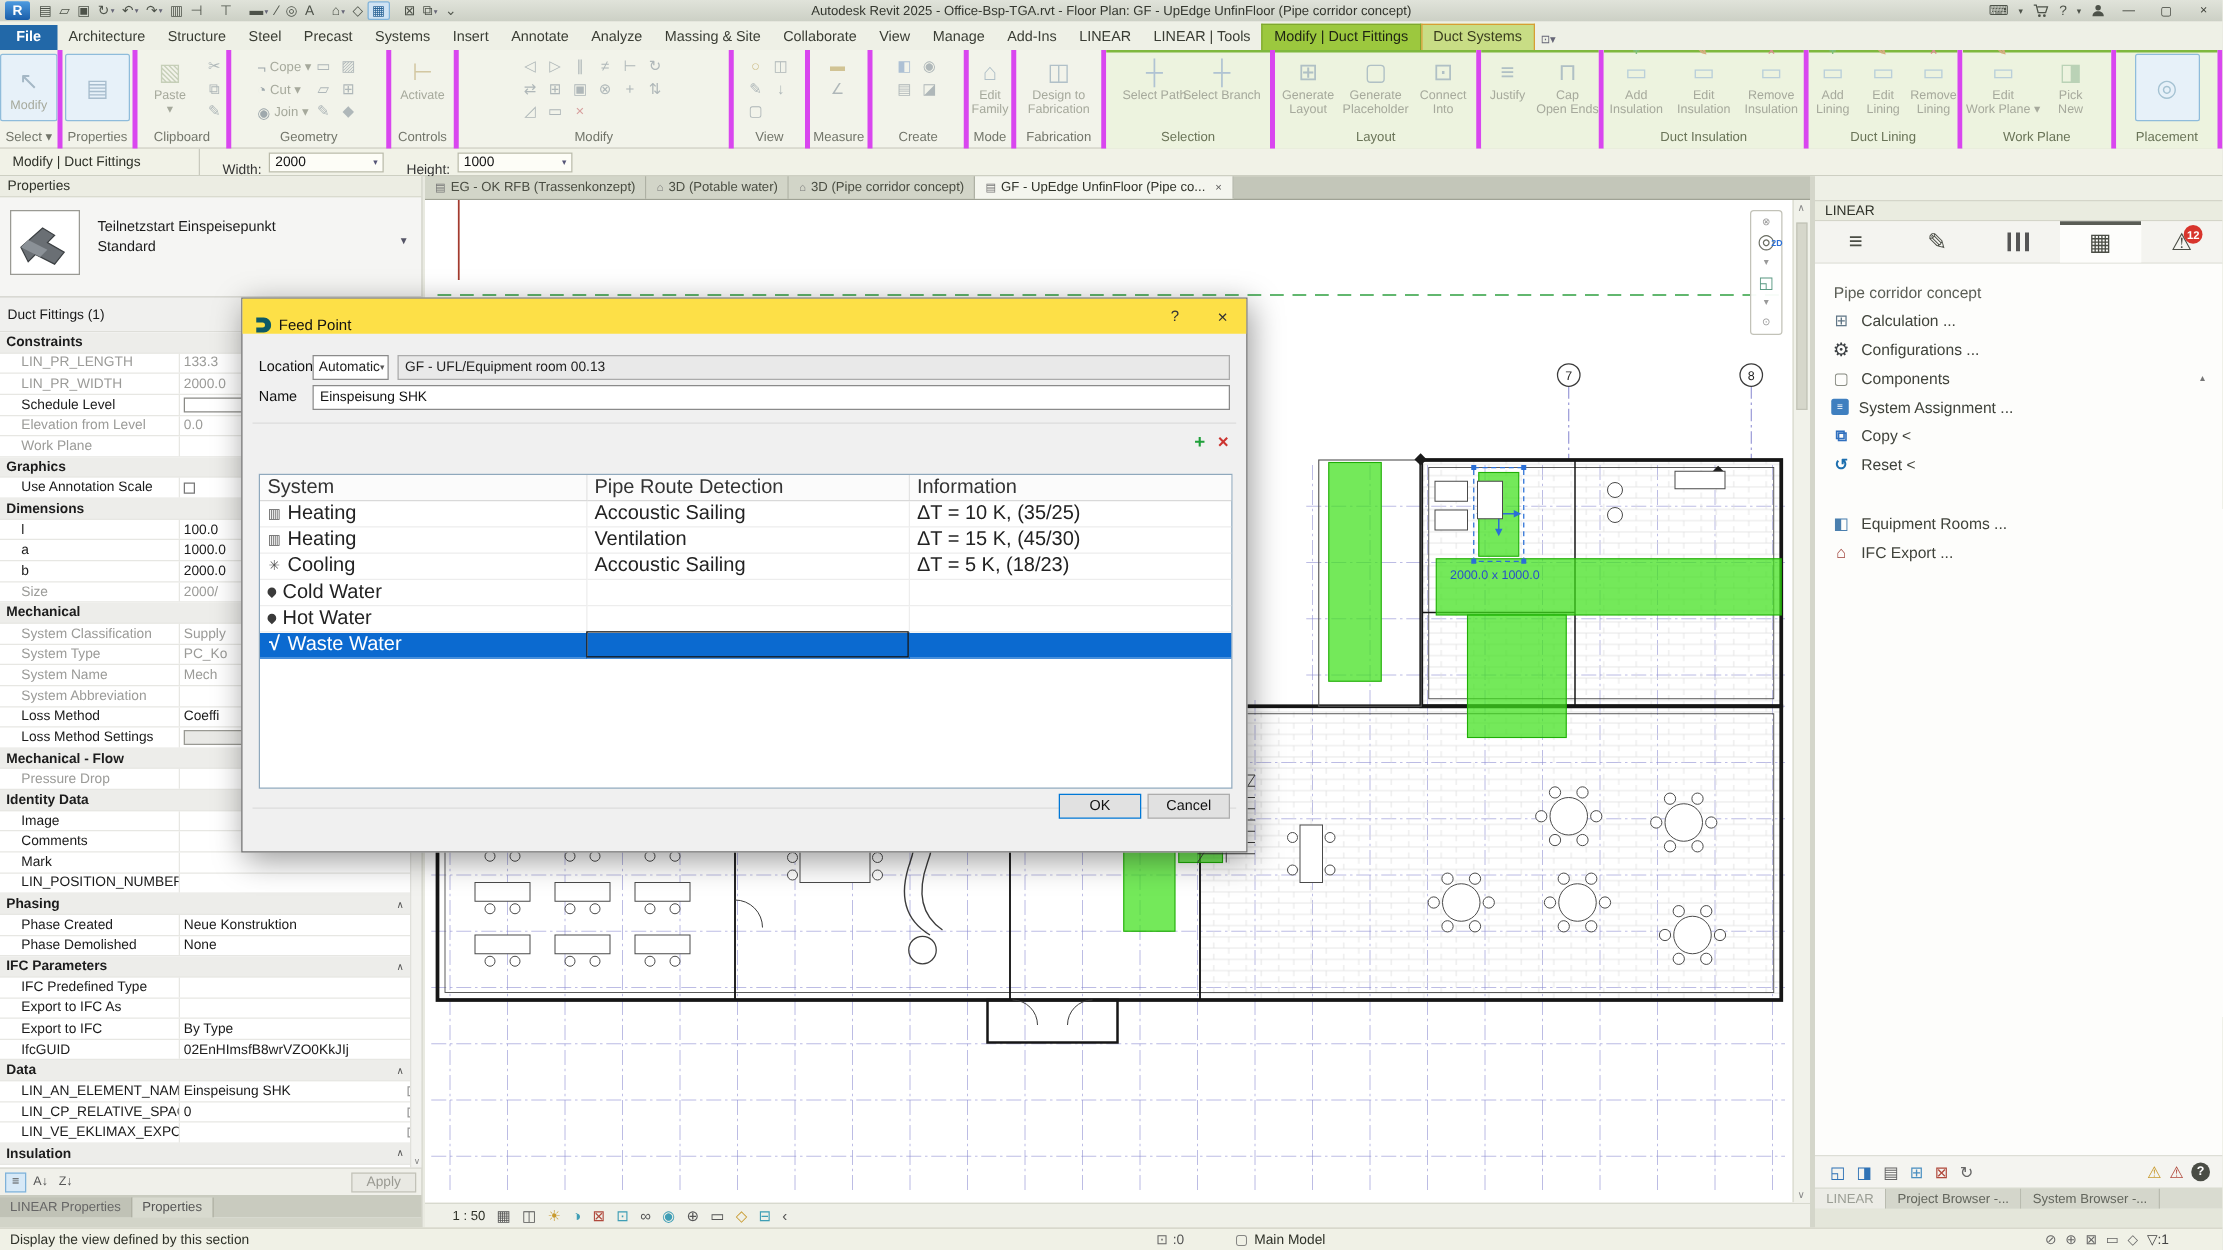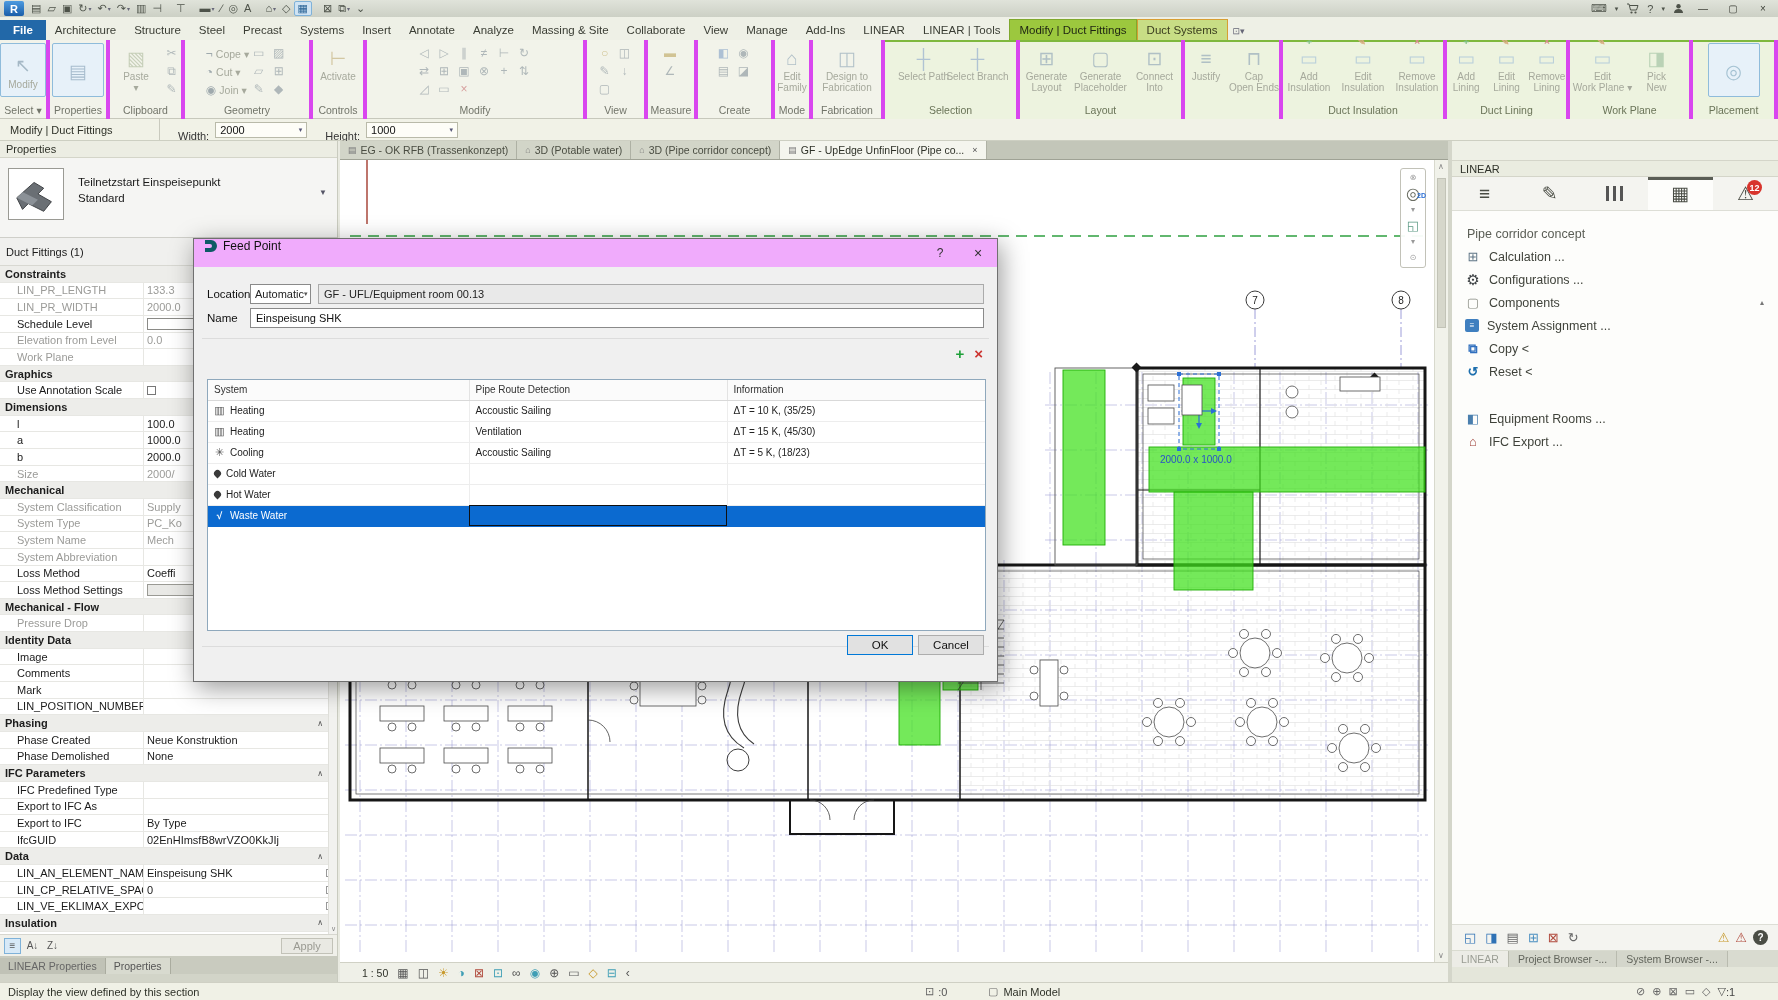--- a/index.html
+++ b/index.html
@@ -177,36 +177,36 @@
 #sb-worker{position:absolute;left:835px;width:9px;height:12px}
 #sb-worker .hd{width:5px;height:5px;border-radius:50%;background:#8a8d84;margin:0 auto}
 #sb-worker .bd{width:9px;height:6px;border-radius:4px 4px 0 0;background:#8a8d84;margin-top:1px}
 #sb-count{position:absolute;left:925px;display:flex;gap:4px;align-items:center;color:#555}
 #sb-mm{position:absolute;left:988px;display:flex;gap:5px;align-items:center}
 #sb-right{position:absolute;left:1636px;display:flex;gap:7px;align-items:center;color:#555}
 #sb-filter{display:flex;align-items:center;font-size:11px;color:#444}
 
 
 #dialog{position:absolute;left:193px;top:238px;width:805px;height:444px;background:#f0f0f0;border:1px solid #707070;box-shadow:3px 6px 24px rgba(0,0,0,.4);z-index:60}
-#dlg-title{height:28px;background:#f0abfc;display:flex;align-items:flex-start;padding-left:9px;gap:6px}
+#dlg-title{height:28px;background:#fde047;display:flex;align-items:flex-end;padding-left:9px;gap:6px}
 #dlg-title .t{font-size:12px;color:#111}
 #dlg-btns{margin-left:auto;display:flex;height:100%}
 .dlg-sys{width:38px;height:100%;display:flex;align-items:center;justify-content:center;color:#333;font-size:12px}
 .drow{position:absolute;left:13px;right:13px;height:20px;display:flex;align-items:center}
 #drow-loc{top:45px} #drow-name{top:69px}
 .dlabel{width:43px;font-size:11.5px;color:#111}
 #loc-combo{width:61px;height:20px;background:#fff;border:1px solid #8a8a8a;display:flex;align-items:center;justify-content:space-between;padding:0 4px;margin-right:7px}
 #loc-combo .caret{font-size:7px;color:#555}
 #loc-value{flex:1;height:20px;background:#e9e9e9;border:1px solid #ababab;display:flex;align-items:center;padding-left:5px;color:#222}
 #name-input{flex:1;height:20px;background:#fff;border:1px solid #8a8a8a;display:flex;align-items:center;padding-left:5px;color:#111}
 #dlg-hr1{position:absolute;left:8px;right:8px;top:99px;border-top:1px solid #dcdcdc}
 #dlg-addrow{position:absolute;right:14px;top:106px;display:flex;gap:10px;font-size:15px;font-weight:bold}
 #dlg-add{color:#1fa03a} #dlg-del{color:#cc3430}
 #dlg-table{position:absolute;left:13px;top:140px;width:779px;height:252px;background:#fff;border:1px solid #8fa8bc;overflow:hidden}
-#dlg-table table{width:100%;border-collapse:collapse;table-layout:fixed;font-size:10px}
+#dlg-table table{width:100%;border-collapse:collapse;table-layout:fixed;font-size:16px}
 #dlg-table th{height:20px;font-weight:normal;text-align:left;padding-left:6px;color:#333;background:#fbfbfb;border-bottom:1px solid #d9d9d9;border-right:1px solid #e3e3e3}
 #dlg-table td{height:21px;padding-left:6px;border-bottom:1px solid #ededed;border-right:1px solid #ededed;color:#222;white-space:nowrap;overflow:hidden}
 #dlg-table tr.selrow td{background:#0b6ad0;color:#fff;border-color:#0b6ad0}
 #dlg-table tr.selrow td:nth-child(2){outline:1.5px solid #101010;outline-offset:-1.5px}
 .syscell{display:flex;align-items:center;gap:5px}
 .sysic{width:11px;display:inline-flex;justify-content:center}
 .si-radiator::before{content:"▥";color:#555;font-size:11px}
 .si-snowflake::before{content:"✳";color:#555;font-size:11px}
 .si-droplet{width:7px;height:7px;background:#3a3a3a;border-radius:0 50% 50% 50%;transform:rotate(-135deg)}
 .si-pipe::before{content:"√";color:#6b7a3f;font-weight:bold}
@@ -259,20 +259,21 @@
       </span><span class="qat-btn act">
         <span class="g">▦</span>
       </span><span class="qat-sep"></span><span class="qat-btn">
         <span class="g">⊠</span>
       </span><span class="qat-btn">
         <span class="g">⧉</span>
         <span class="caret">▾</span>
       </span><span class="qat-btn">
         <span class="g">⌄</span>
       </span></span>
+  <span id="tb-title">Autodesk Revit 2025 - Office-Bsp-TGA.rvt - Floor Plan: GF - UpEdge UnfinFloor (Pipe corridor concept)</span>
   <span id="tb-right">
     <span class="tbi">⌨</span>
     <span class="tbi" style="font-size:7px">▾</span>
     <span class="tbi">
         <svg width="13" height="11" viewBox="0 0 13 11">
           <path d="M1 1h2l1.5 6h6l1.5-4.5H4" fill="none" stroke="#4d5249" stroke-width="1"></path>
           <circle cx="5.5" cy="9.5" r="1.1" fill="#4d5249"></circle>
           <circle cx="9.5" cy="9.5" r="1.1" fill="#4d5249"></circle>
         </svg>
       </span>

